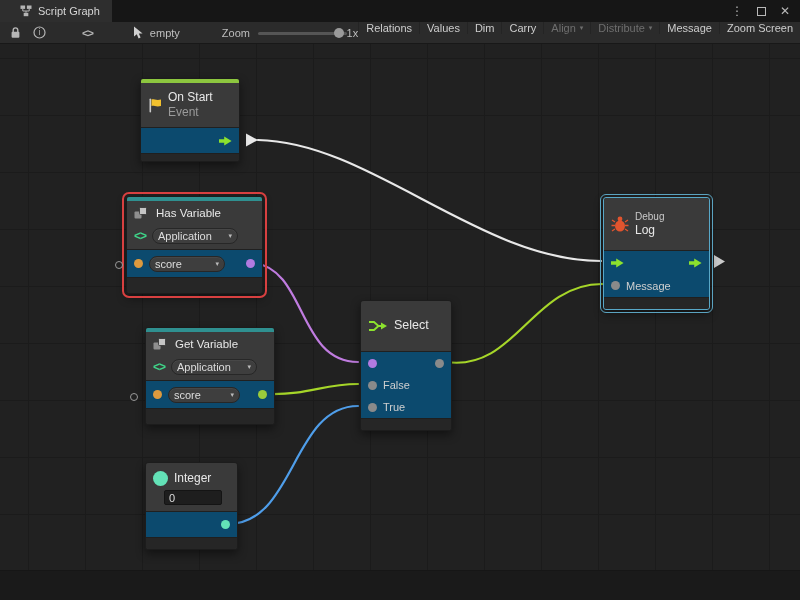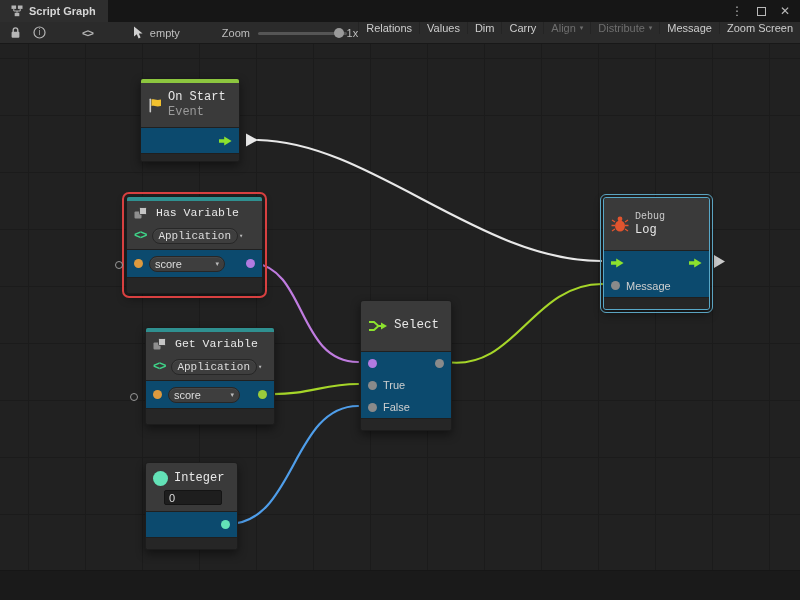--- a/index.html
+++ b/index.html
@@ -1,21 +1,21 @@
 <!DOCTYPE html>
 <html><head>
 <meta charset="utf-8">
 <style>
   * { box-sizing: border-box; margin: 0; padding: 0; }
   html,body { width:800px; height:600px; background:#1e1e1e; font-family:"Liberation Sans", sans-serif; }
   .app { position:relative; width:800px; height:600px; overflow:hidden; background:#212121; }
 
   
   .tabbar { position:absolute; top:0; left:0; width:800px; height:22px; background:#161616; display:flex; align-items:stretch; }
-  .tab { display:flex; align-items:center; gap:6px; padding:0 12px 0 11px; background:#2e2e2e; color:#d6d6d6; font-size:11px;font-weight:bold; }
+  .tab { display:flex; align-items:center; gap:6px; padding:0 12px 0 20px; background:#2e2e2e; color:#d6d6d6; font-size:11px; }
   .win-controls { margin-left:auto; display:flex; align-items:center; gap:14px; padding-right:10px; color:#b8b8b8; font-size:12px; }
   .win-controls span { cursor:default; line-height:1; }
   .maxbox { width:9px; height:9px; border:1px solid #b8b8b8; display:inline-block; }
 
   
   .toolbar { position:absolute; top:22px; left:0; width:800px; height:22px; background:#2b2b2b; border-bottom:1px solid #181818; display:flex; align-items:center; color:#c6c6c6; font-size:11px; }
   .tbicon { display:inline-flex; align-items:center; justify-content:center; padding:0 6px; height:22px; }
   .tbicon.lock { margin-left:4px; }
   .tbicon.code { margin-left:24px; font-weight:bold; color:#b5b5b5; letter-spacing:-1px; font-size:11px; }
   .sel-status { display:inline-flex; align-items:center; gap:6px; margin-left:34px; color:#c0c0c0; }
@@ -37,21 +37,21 @@
   .bottom-band { position:absolute; left:0; top:526px; width:800px; height:30px; background:#1a1a1a; border-top:1px solid #161616; }
   .wires { position:absolute; left:0; top:0; }
   .wire { fill:none; stroke-width:2.2; stroke-linecap:round; }
 
   
   .node { position:absolute; background:#2f2f2f; border:1px solid #1c1c1c; border-radius:3px; box-shadow:0 4px 10px rgba(0,0,0,.45); color:#e2e2e2; }
   .selected-red { outline:2px solid #d84040; outline-offset:2px; }
   .selected-blue { outline:1px solid #5ba3c0; outline-offset:2px; }
   .strip { height:4px; border-radius:2px 2px 0 0; }
   .node-header { background:#3a3a3a; }
-  .hrow { display:flex; align-items:center; gap:6px; padding:0 7px;font-family:Liberation Mono, monospace; }
+  .hrow { display:flex; align-items:center; gap:6px; padding:0 7px; }
   .titles { display:flex; flex-direction:column; justify-content:center; }
   .title { font-size:12px; color:#e8e8e8; line-height:1.25; }
   .subtitle { font-size:12px; color:#9a9a9a; line-height:1.2; }
   .surtitle { font-size:10px; color:#c9c9c9; line-height:1.2; }
   .node-ports { background:#0c4a6e; border-top:1px solid #202020; }
   .prow { display:flex; align-items:center; gap:6px; padding:0 7px; }
   .node-footer { background:#262626; border-top:1px solid #1f1f1f; border-radius:0 0 3px 3px; }
   .dot { width:9px; height:9px; border-radius:50%; flex:0 0 auto; }
   .dot-orange { background:#dd9a3e; }
   .dot-purple { background:#b27ae0; }
@@ -252,25 +252,25 @@
         <span class="title" style="font-size:12.5px">Select</span>
       </div>
       <div class="node-ports">
         <div class="prow" style="height:22px;">
           <span class="dot dot-purple"></span>
           <span class="spacer"></span>
           <span class="dot dot-gray"></span>
         </div>
         <div class="prow" style="height:22px;">
           <span class="dot dot-gray"></span>
-          <span class="plabel">True</span>
+          <span class="plabel">False</span>
         </div>
         <div class="prow" style="height:22px;">
           <span class="dot dot-gray"></span>
-          <span class="plabel">False</span>
+          <span class="plabel">True</span>
         </div>
       </div>
       <div class="node-footer" style="height:12px;"></div>
     </div>
 
     <div class="node" style="left:145px; top:418px; width:93px;">
       <div class="node-header" style="height:48px; border-radius:3px 3px 0 0; padding-top:5px;">
         <div class="hrow" style="height:20px;">
           <span class="circle-icon"></span>
           <span class="title">Integer</span>

